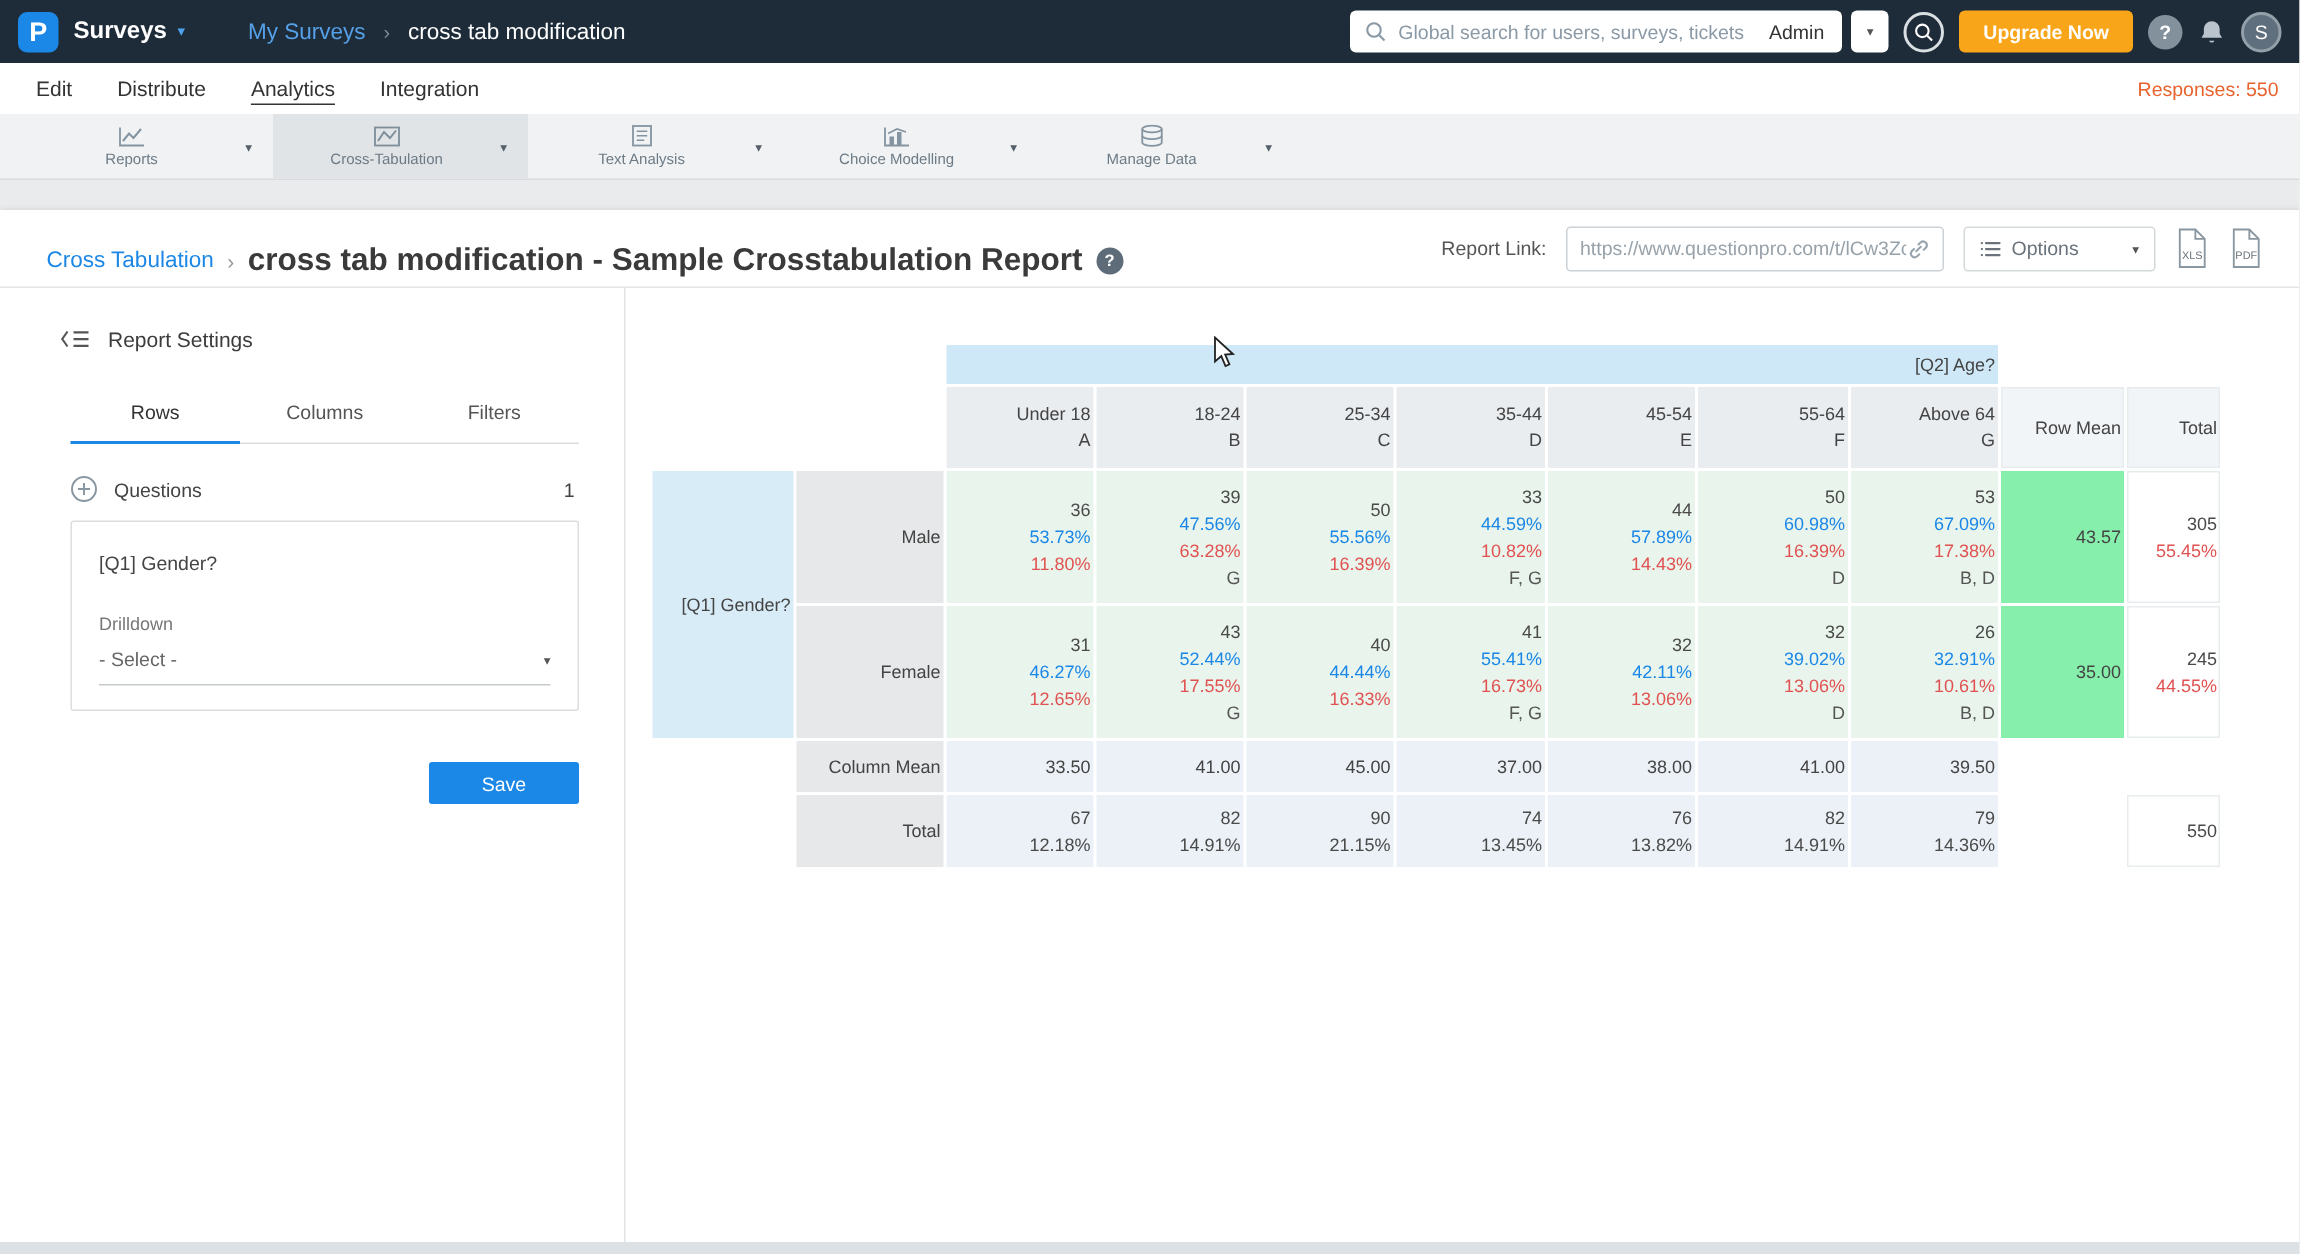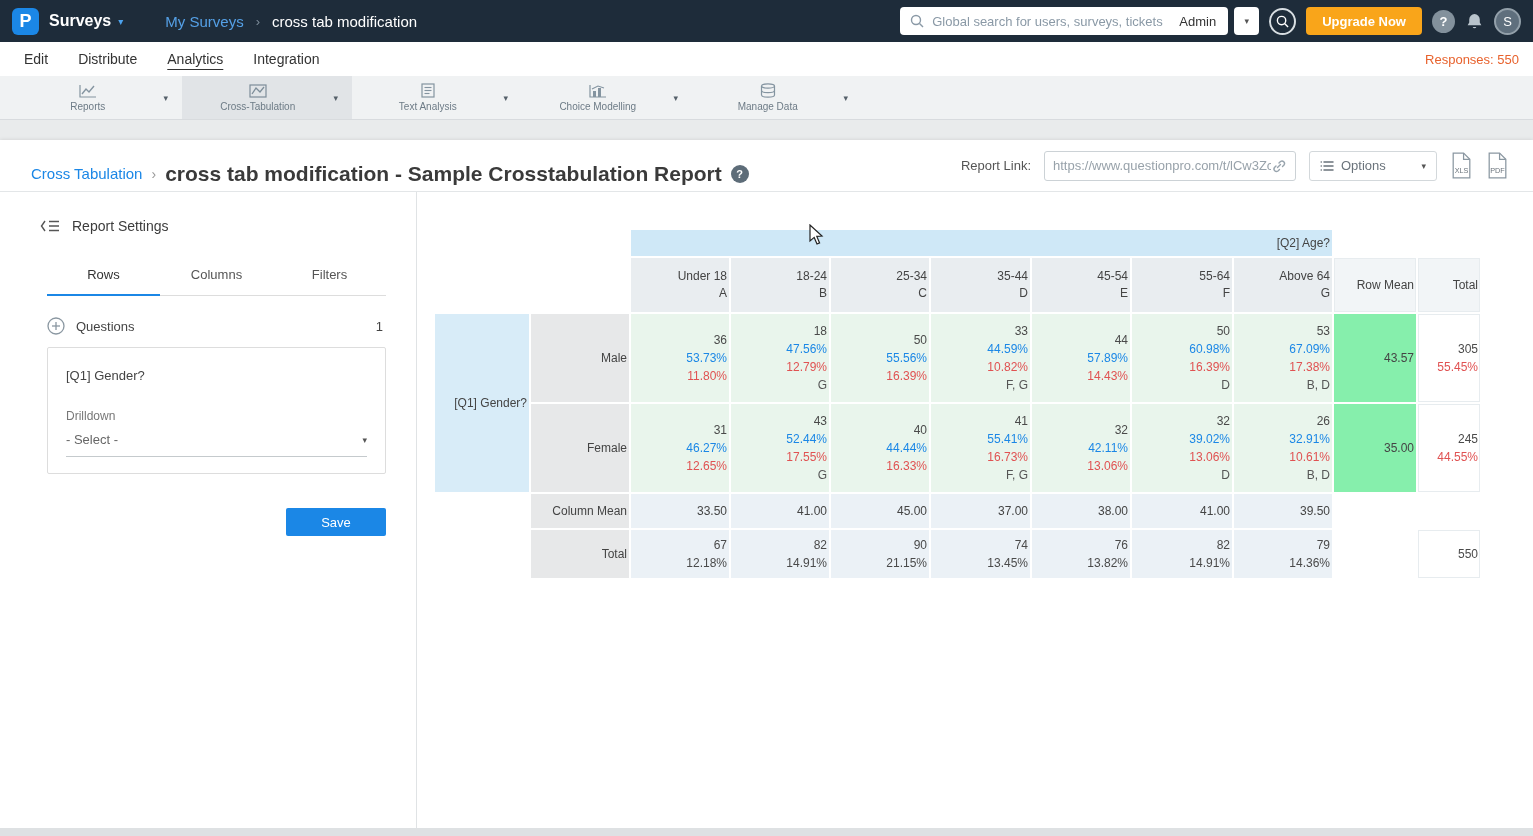--- a/index.html
+++ b/index.html
@@ -376,23 +376,23 @@
           <tr class="r-data">
             <td rowspan="2" class="c-gender">[Q1] Gender?</td>
             <td class="c-label">Male</td>
             <td class="c-data">
               <span class="cnt">36</span>
                   <span class="rp">53.73%</span>
                   <span class="cp">11.80%</span>
                   <span class="sg"></span>
                 </td>
             <td class="c-data">
-              <span class="cnt">18</span>
+              <span class="cnt">39</span>
                   <span class="rp">47.56%</span>
-                  <span class="cp">12.79%</span>
+                  <span class="cp">63.28%</span>
                   <span class="sg">G</span>
                 </td>
             <td class="c-data">
               <span class="cnt">50</span>
                   <span class="rp">55.56%</span>
                   <span class="cp">16.39%</span>
                   <span class="sg"></span>
                 </td>
             <td class="c-data">
               <span class="cnt">33</span>

